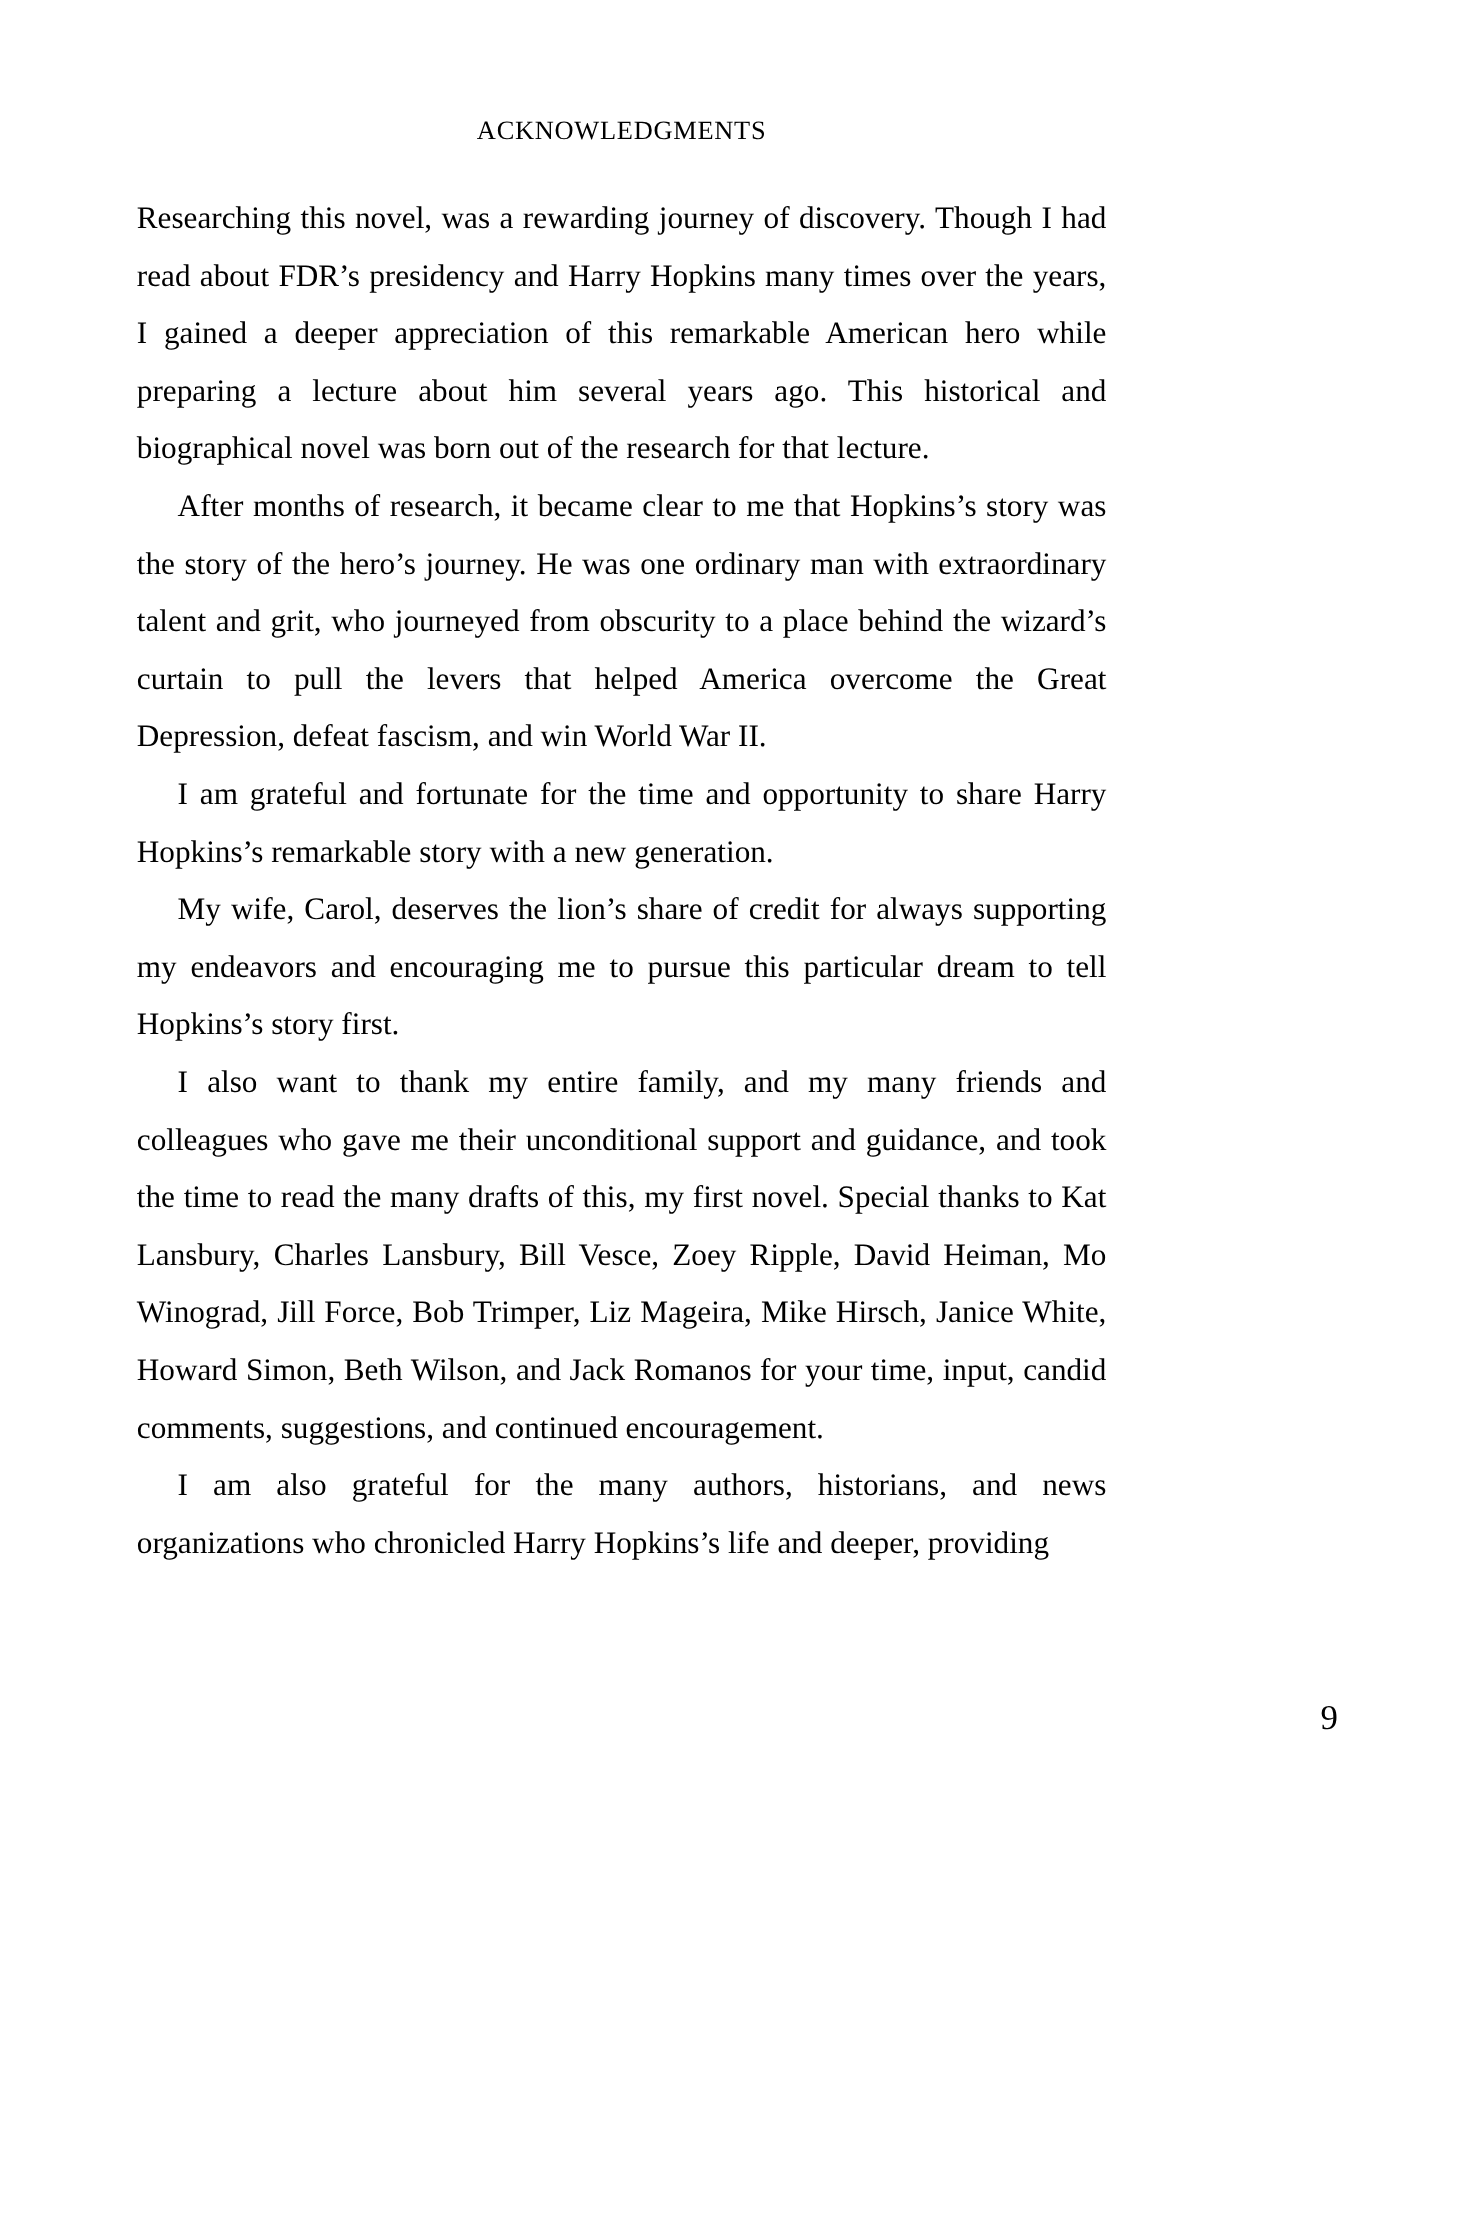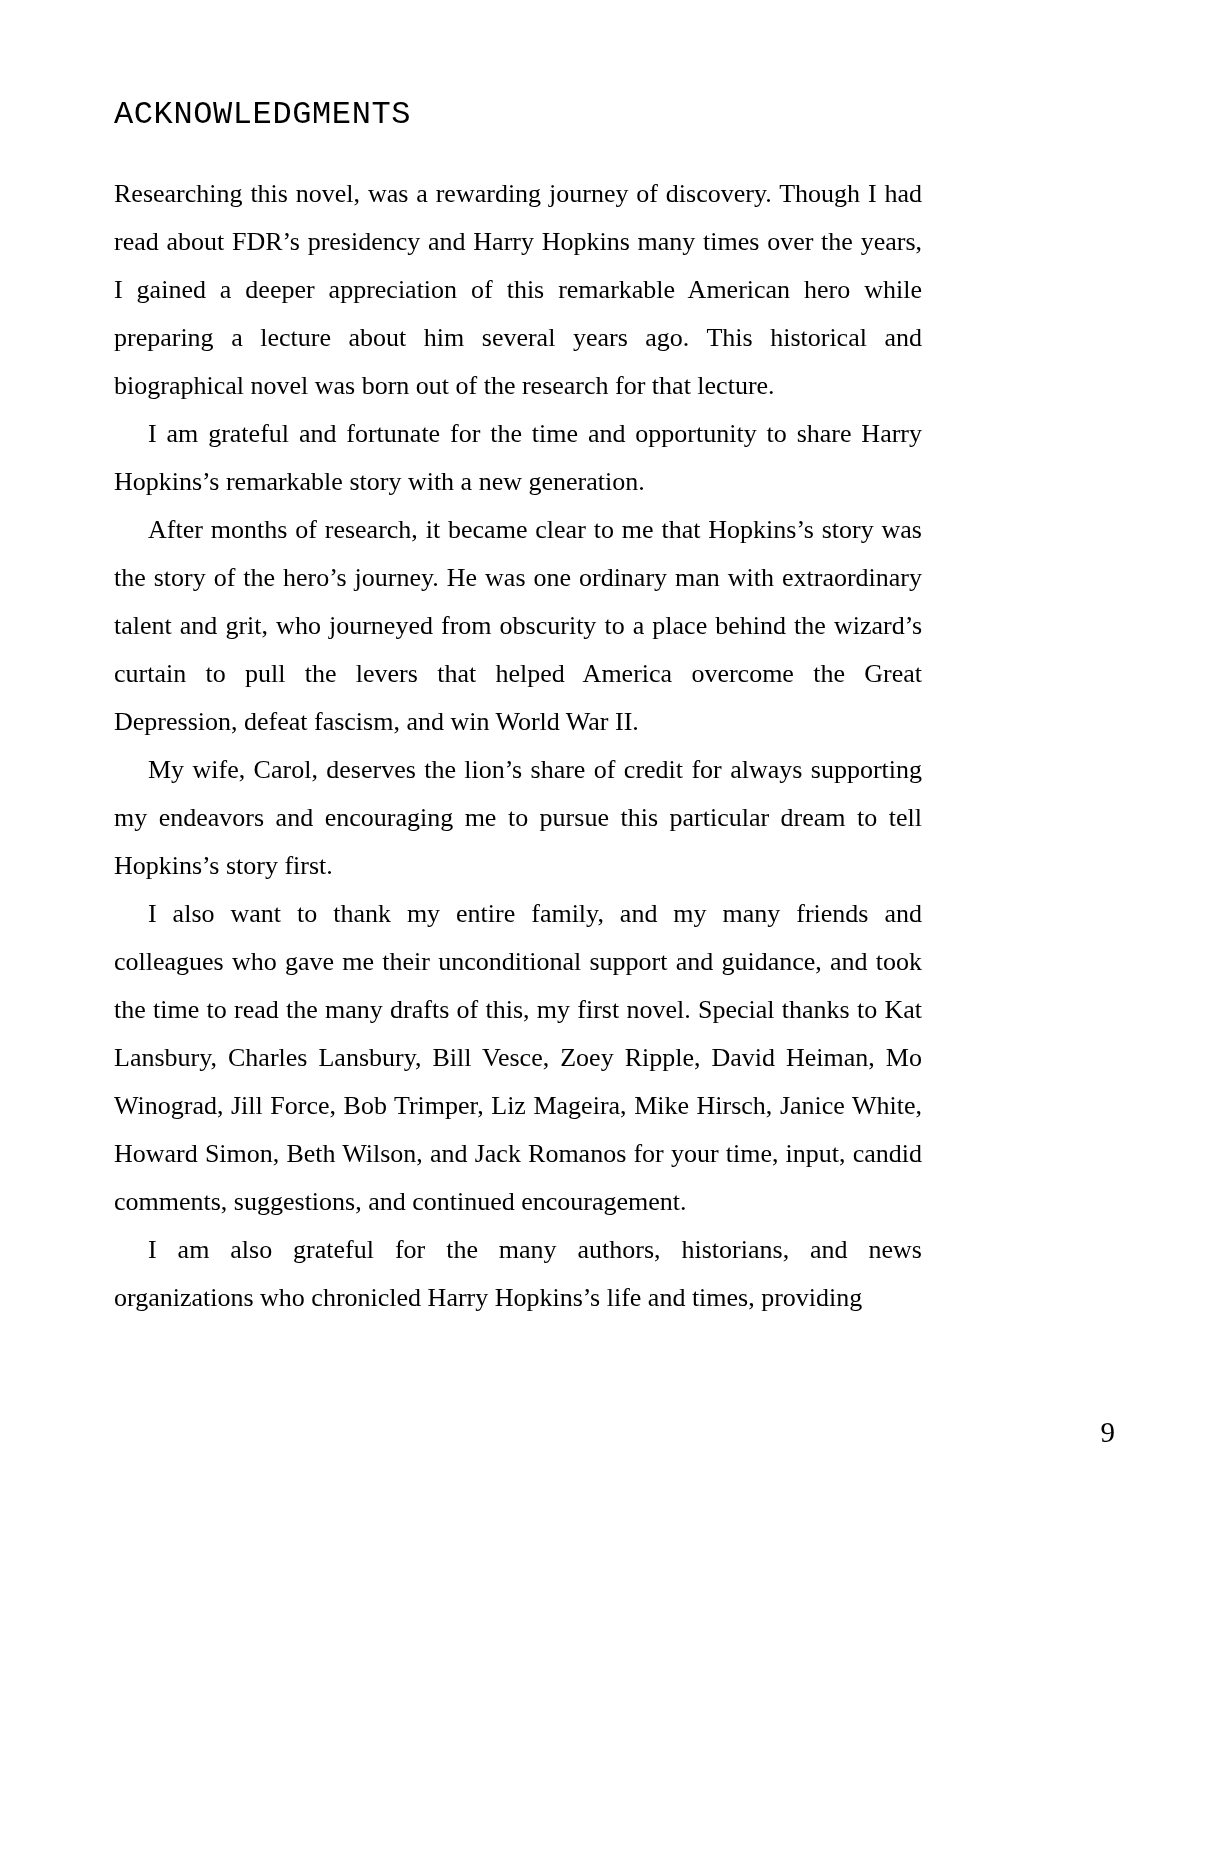--- a/index.html
+++ b/index.html
@@ -19,27 +19,27 @@
     font-family: "Liberation Serif", "DejaVu Serif", serif;
     color: #000000;
   }
   .content {
     position: absolute;
     left: 114px;
     top: 96px;
     width: 808px;
   }
   .page-heading {
-    font-size: 32px;
+    text-align: center;
+    font-size: 22px;
     line-height: 1.2;
     letter-spacing: 0.6px;
     font-weight: normal;
     margin: 0 0 36px 0;
     white-space: pre;
-    font-family: Liberation Mono, monospace;
   }
   .body-text {
     font-size: 26px;
     line-height: 48px;
     text-align: justify;
     text-justify: inter-word;
   }
   .body-text p {
     margin: 0;
     text-indent: 0;
@@ -63,24 +63,24 @@
 <body>
 
 <div class="page">
 
   <div class="content">
 
     <h1 class="page-heading">ACKNOWLEDGMENTS</h1>
 
     <div class="body-text">
       <p>Researching this novel, was a rewarding journey of discovery.  Though I had read about FDR’s presidency and Harry Hopkins many times over the years, I gained a deeper appreciation of this remarkable American hero while preparing a lecture about him several years ago.   This historical and biographical novel was born out of the research for that lecture.</p>
+      <p class="indented">After months of research, it became clear to me that Hopkins’s story was the story of the hero’s journey.  He was one ordinary man with extraordinary talent and grit, who journeyed from obscurity to a place behind the wizard’s curtain to pull the levers that helped America overcome the Great Depression, defeat fascism, and win World War II.</p>
       <p class="indented">I am grateful and fortunate for the time and opportunity to share Harry Hopkins’s remarkable story with a new generation.</p>
-      <p class="indented">After months of research, it became clear to me that Hopkins’s story was the story of the hero’s journey.  He was one ordinary man with extraordinary talent and grit, who journeyed from obscurity to a place behind the wizard’s curtain to pull the levers that helped America overcome the Great Depression, defeat fascism, and win World War II.</p>
       <p class="indented">My wife, Carol, deserves the lion’s share of credit for always supporting my endeavors and encouraging me to pursue this particular dream to tell Hopkins’s story first.</p>
       <p class="indented">I also want to thank my entire family, and my many friends and colleagues who gave me their unconditional support and guidance, and took the time to read the many drafts of this, my first novel.  Special thanks to Kat Lansbury, Charles Lansbury, Bill Vesce, Zoey Ripple, David Heiman, Mo Winograd, Jill Force, Bob Trimper, Liz Mageira, Mike Hirsch, Janice White, Howard Simon, Beth Wilson, and Jack Romanos for your time, input, candid comments, suggestions, and continued encouragement.</p>
-      <p class="indented">I am also grateful for the many authors, historians, and news organizations who chronicled Harry Hopkins’s life and times, providing</p>
+      <p class="indented">I am also grateful for the many authors, historians, and news organizations who chronicled Harry Hopkins’s life and deeper, providing</p>
     </div>
 
   </div>
 
   <div class="page-number">9</div>
 
 </div>
 
 </body></html>

